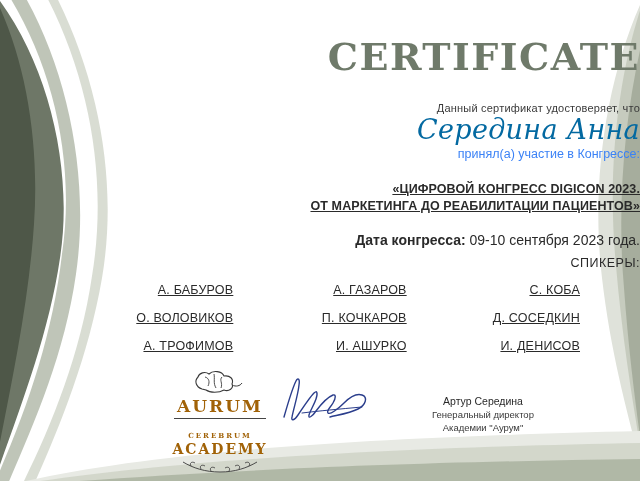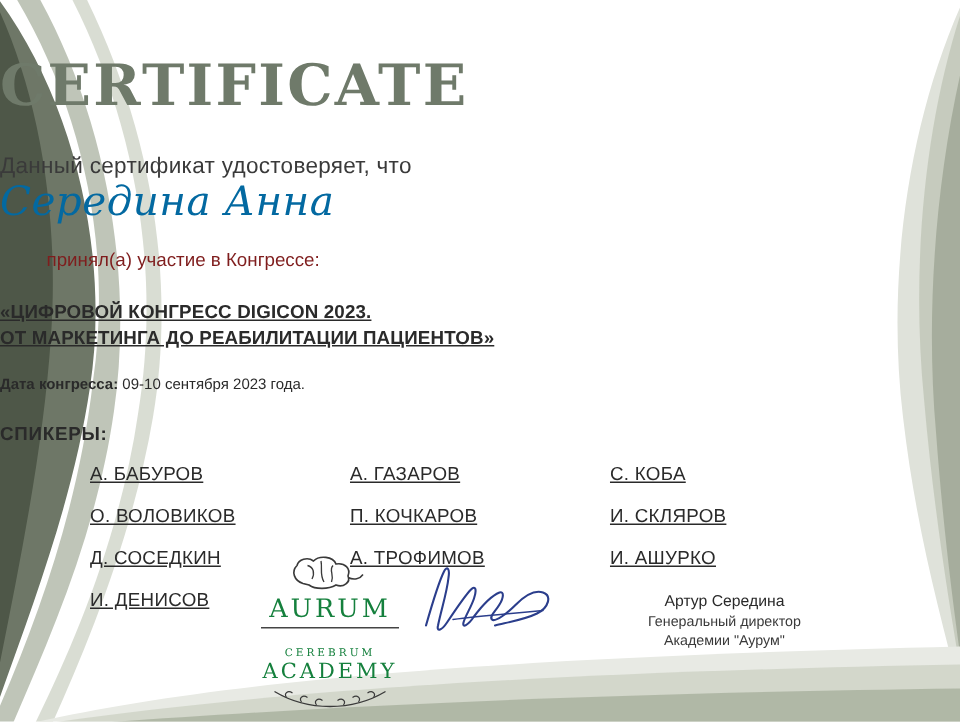--- a/index.html
+++ b/index.html
@@ -45,80 +45,80 @@
     height: 70px;
   }
 
   
   .content {
     position: absolute;
     left: 0;
     top: 0;
     width: 640px;
     height: 481px;
-    text-align: left;
+    text-align: right;
   }
 
   .cert-title {
     margin: 0;
     padding-top: 34px;
     font-family: "DejaVu Serif", serif;
     font-size: 38px;
     letter-spacing: 1.5px;
     font-weight: 700;
     color: #6f7a6a;
     font-variant: small-caps;
     text-transform: uppercase;
   }
 
   .subtitle {
     margin-top: 23px;
-    font-size: 15px;
+    font-size: 11px;
     color: #3a3a3a;
     letter-spacing: 0.2px;
   }
 
   .recipient {
     margin-top: 0;
     font-family: "DejaVu Serif", serif;
     font-style: italic;
     font-weight: 400;
     font-size: 27px;
     color: #0369a1;
     letter-spacing: 0.3px;
   }
 
   .participation {
-    margin-top: 16px;
+    margin-top: 2px;
     font-size: 12.5px;
-    color: #7f1d1d;
+    color: #3b82f6;
     padding-left: 31px;
   }
 
   .event-title {
     margin-top: 20px;
     font-size: 12.5px;
     font-weight: 700;
     color: #2a2a2a;
     line-height: 17px;
     letter-spacing: 0.1px;
     text-decoration: underline;
   }
 
   .event-date {
     margin-top: 17px;
-    font-size: 10px;
+    font-size: 14px;
     color: #2a2a2a;
   }
   .event-date b { font-weight: 700; }
 
   .speakers-label {
-    margin-top: 20px;
+    margin-top: 8px;
     font-size: 12.5px;
-    font-weight: 700;
+    font-weight: 400;
     color: #2a2a2a;
     letter-spacing: 0.5px;
   }
 
   .speakers-grid {
     margin: 13px auto 0 auto;
     width: 520px;
     display: grid;
     grid-template-columns: 1fr 1fr 1fr;
     row-gap: 14px;
@@ -136,21 +136,22 @@
     width: 640px;
     height: 92px;
   }
 
   .logo-block {
     position: absolute;
     left: 155px;
     top: 0;
     width: 130px;
     text-align: center;
-    color: #15803d;
+    color: #a16207;
+    font-weight: bold;
   }
   .logo-mark {
     height: 28px;
     display: flex;
     align-items: flex-end;
     justify-content: center;
   }
   .logo-aurum {
     font-family: "DejaVu Serif", serif;
     font-size: 17px;
@@ -251,21 +252,20 @@
     </div>
 
     <div class="speakers-label">СПИКЕРЫ:</div>
 
     <div class="speakers-grid">
       <div class="speaker">А. БАБУРОВ</div>
       <div class="speaker">А. ГАЗАРОВ</div>
       <div class="speaker">С. КОБА</div>
       <div class="speaker">О. ВОЛОВИКОВ</div>
       <div class="speaker">П. КОЧКАРОВ</div>
-      <div class="speaker">И. СКЛЯРОВ</div>
       <div class="speaker">Д. СОСЕДКИН</div>
       <div class="speaker">А. ТРОФИМОВ</div>
       <div class="speaker">И. АШУРКО</div>
       <div class="speaker">И. ДЕНИСОВ</div>
     </div>
   </div>
 
   <div class="footer">
 
     <div class="logo-block">

